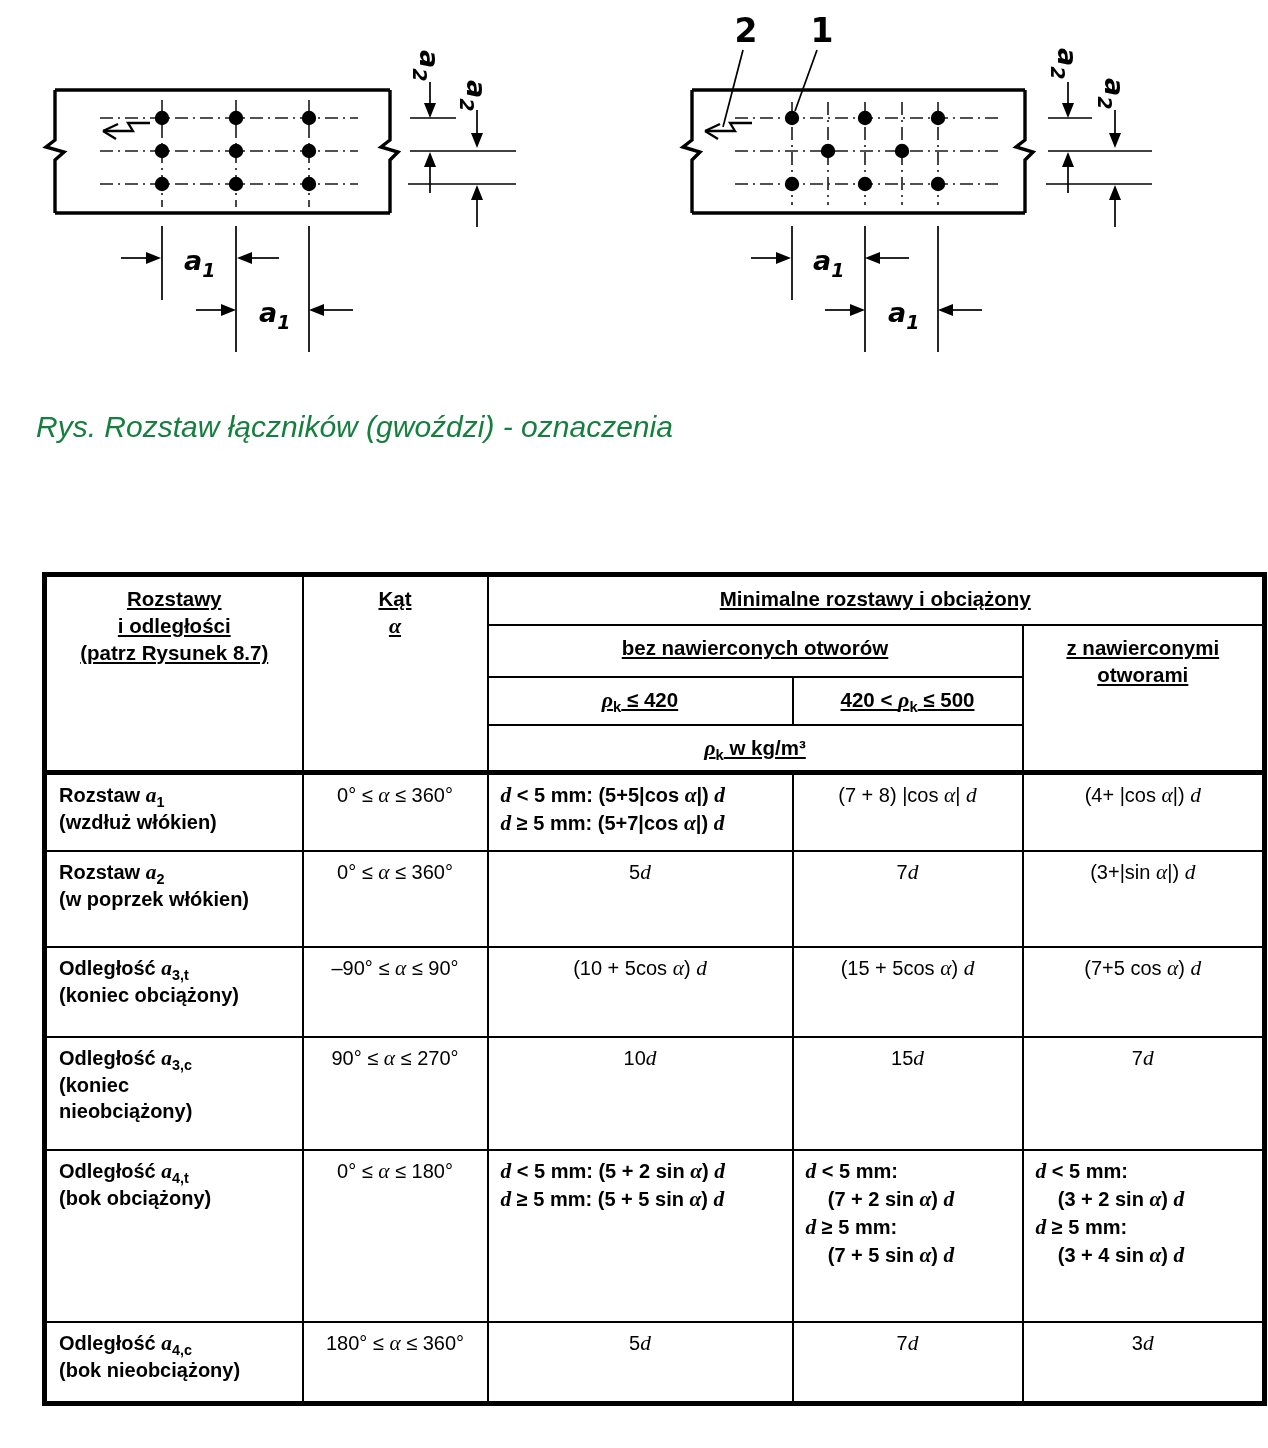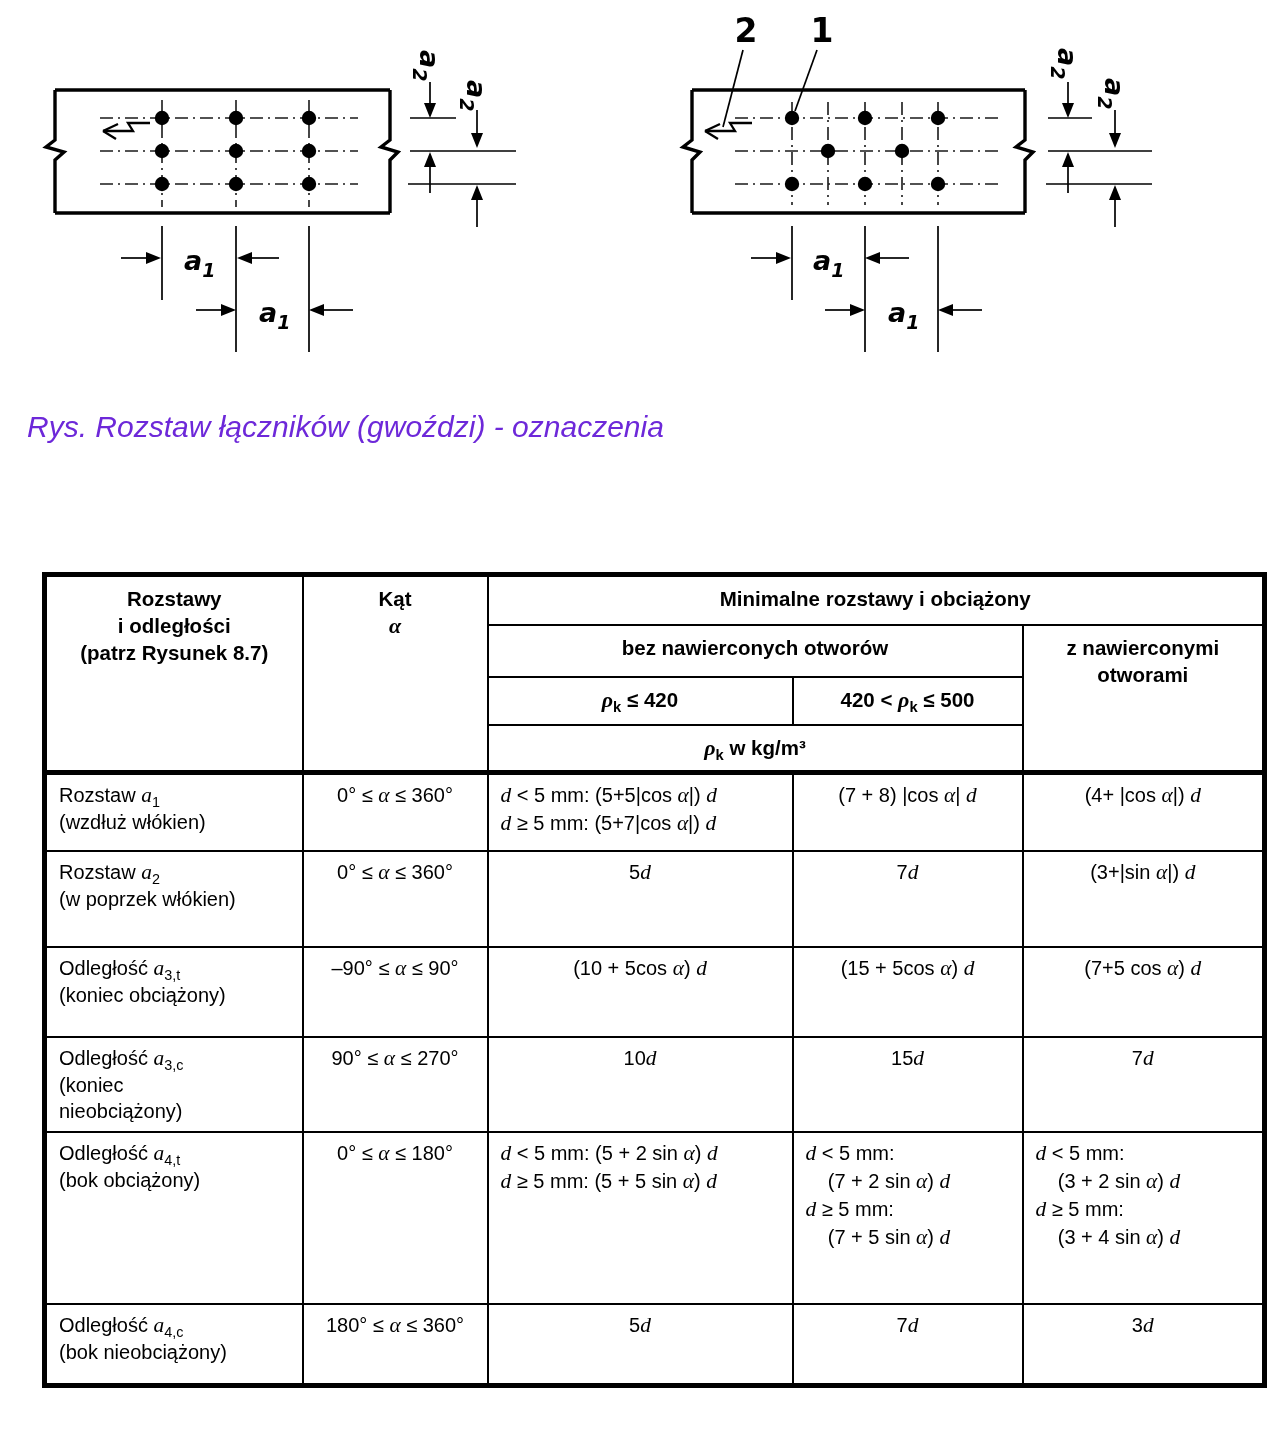--- a/index.html
+++ b/index.html
@@ -1,34 +1,34 @@
 <!DOCTYPE html>
 <html><head>
 <meta charset="utf-8">
 <style>
   html,body{margin:0;padding:0;background:#fff;}
   .page{position:relative;width:1268px;height:1448px;background:#fff;overflow:hidden;
         font-family:"Liberation Sans",sans-serif;color:#000;}
   .figures{position:absolute;left:0;top:0;}
-  .caption{position:absolute;left:27px;color:#6d28d9;font-style:italic;font-size:30px;
+  .caption{position:absolute;left:36px;color:#15803d;font-style:italic;font-size:30px;
            font-family:"Liberation Sans",sans-serif;white-space:nowrap;}
   #fig-caption{top:410px;}
   #tab-caption{top:1392px;}
 
   table.spacing{position:absolute;left:42px;top:572px;width:1220px;border-collapse:collapse;
         table-layout:fixed;border:5px solid #000;font-size:20px;}
   .spacing th,.spacing td{border:2px solid #000;vertical-align:top;padding:6px 8px;line-height:1.32;}
-  .spacing th{font-weight:bold;text-align:center;font-size:20.5px;padding-top:8px;}
+  .spacing th{font-weight:bold;text-align:center;font-size:20.5px;padding-top:8px;text-decoration:underline;}
   .spacing tbody tr:first-child td{border-top:5px solid #000;}
   .spacing td{text-align:center;}
-  .spacing td.l{text-align:left;padding-left:12px;padding-right:4px;}
+  .spacing td.l{text-align:left;padding-left:12px;padding-right:4px;font-weight:bold;}
   .spacing i{font-family:"Liberation Serif",serif;font-style:italic;font-size:1.07em;}
   .spacing sub{font-size:0.72em;line-height:0;}
   .hr1{height:50px}.hr2{height:52px}.hr3{height:48px}.hr4{height:48px}
-  .br1{height:78px}.br2{height:96px}.br3{height:90px}.br4{height:95px}.br5{height:172px}.br6{height:82px}
+  .br1{height:78px}.br2{height:96px}.br3{height:90px}.br4{height:113px}.br5{height:172px}.br6{height:82px}
 
   
   .plate{fill:none;stroke:#000;stroke-width:3.4px;}
   .dashdot{fill:none;stroke:#1a1a1a;stroke-width:1.6px;stroke-dasharray:13 5 2 5;}
   .thin{fill:none;stroke:#000;stroke-width:1.7px;}
   .grain{fill:none;stroke:#000;stroke-width:2.3px;}
   .nail{fill:#000;stroke:none;}
   .ah{fill:#000;stroke:none;}
   .dimtext{font-family:"DejaVu Sans",sans-serif;font-weight:bold;font-style:italic;font-size:27px;fill:#000;}
   .dimsub{font-size:19px;}

